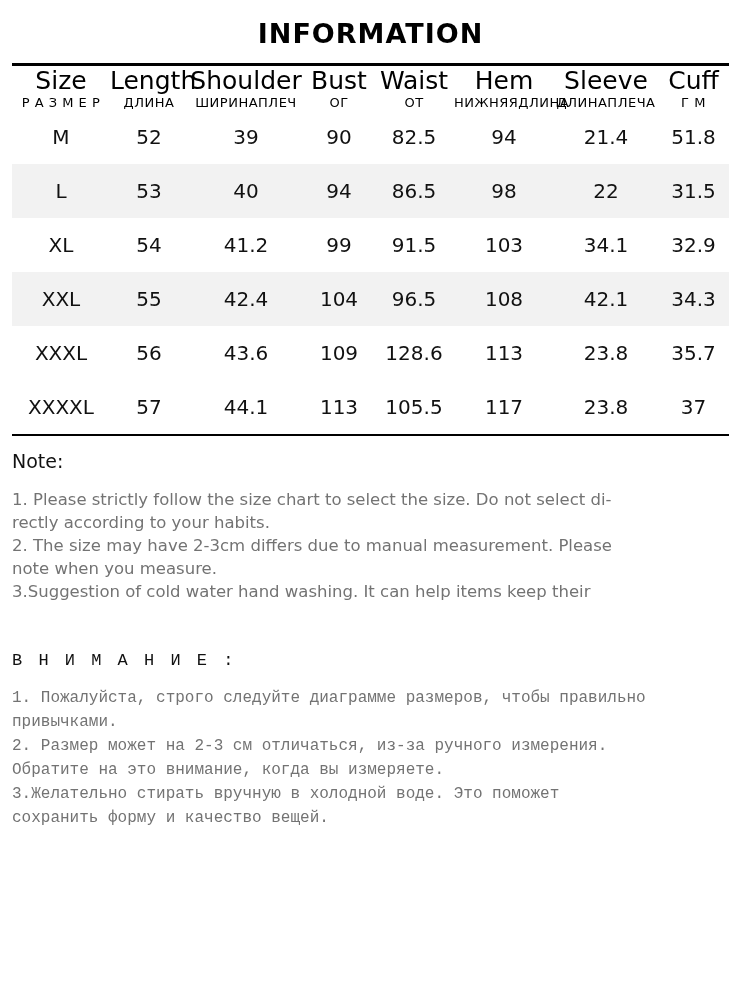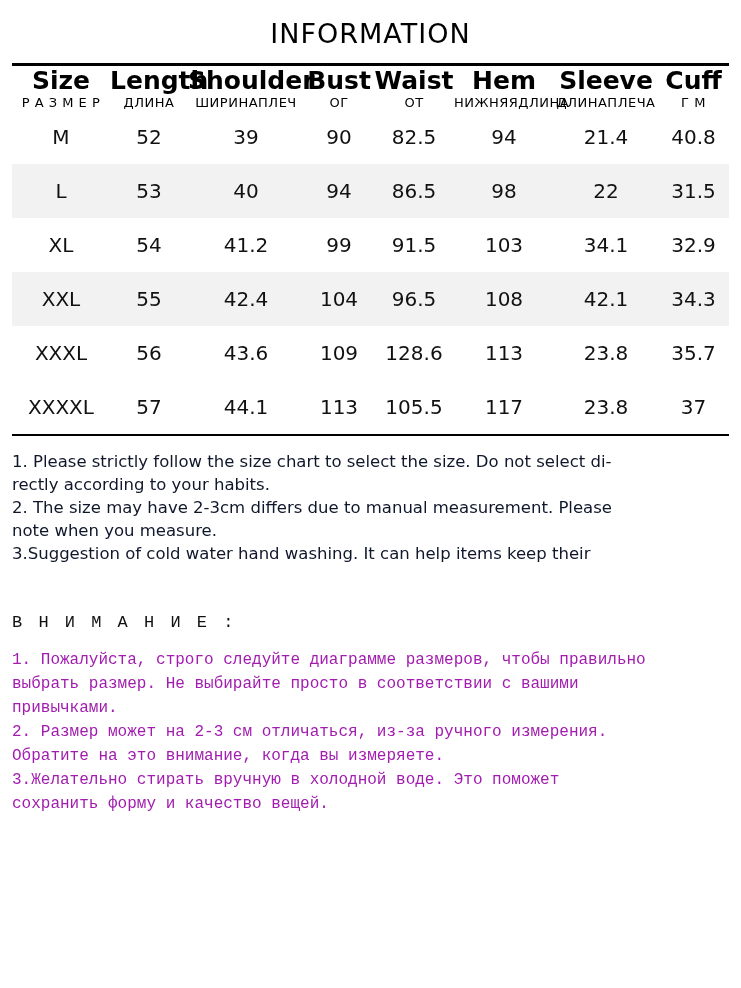--- a/index.html
+++ b/index.html
@@ -18,21 +18,21 @@
   .page {
     width: 741px;
     height: 988px;
     box-sizing: border-box;
     padding: 0 12px;
     position: relative;
   }
   .title {
     text-align: center;
     font-size: 27px;
-    font-weight: normal;
+    font-weight: bold;
     letter-spacing: 1px;
     color: #000;
     padding-top: 18px;
     padding-bottom: 14px;
   }
   .rule {
     height: 3px;
     background: #000;
     width: 717px;
     margin: 0 auto;
@@ -45,21 +45,21 @@
     width: 717px;
     margin: 0 auto;
     table-layout: fixed;
   }
   table.size-table td, table.size-table th {
     padding: 0;
     vertical-align: middle;
   }
   .hdr-en td {
     font-size: 25px;
-    font-weight: bold;
+    font-weight: normal;
     color: #000;
     text-align: center;
     padding-top: 9px;
     padding-bottom: 1px;
     white-space: nowrap;
   }
   .hdr-ru td {
     font-size: 13px;
     letter-spacing: 0.5px;
     color: #000;
@@ -95,28 +95,28 @@
     color: #111;
     margin-bottom: 16px;
   }
   .note-title.ru {
     letter-spacing: 3px;
     font-size: 17px;
   }
   .note-line {
     font-size: 16.5px;
     line-height: 23px;
-    color: #0f172a;
+    color: #737373;
   }
   .spacer-block { height: 42px; }
   .ru-block { padding-top: 6px; font-family: Liberation Mono, monospace; }
   .ru-line {
     font-size: 16px;
     line-height: 24px;
-    color: #a21caf;
+    color: #737373;
   }
 </style>
 </head>
 <body>
 
 <div class="page">
 
   <div class="title">INFORMATION</div>
 
   <div class="rule"></div>
@@ -155,21 +155,21 @@
     </tr>
 
     <tr class="data-row">
       <td>M</td>
       <td>52</td>
       <td>39</td>
       <td>90</td>
       <td>82.5</td>
       <td>94</td>
       <td>21.4</td>
-      <td>40.8</td>
+      <td>51.8</td>
     </tr>
     <tr class="data-row alt">
       <td>L</td>
       <td>53</td>
       <td>40</td>
       <td>94</td>
       <td>86.5</td>
       <td>98</td>
       <td>22</td>
       <td>31.5</td>
@@ -213,32 +213,32 @@
       <td>117</td>
       <td>23.8</td>
       <td>37</td>
     </tr>
   </tbody>
     </table>
 
   <div class="rule thin"></div>
 
   <div class="notes">
+    <div class="note-title">Note:</div>
     <div class="note-line">1. Please strictly follow the size chart  to select the size. Do not select di-</div>
     <div class="note-line">rectly according to your habits.</div>
     <div class="note-line">2. The size may have 2-3cm differs due to manual measurement. Please</div>
     <div class="note-line">note when you measure.</div>
     <div class="note-line">3.Suggestion of cold water hand washing. It can help items keep their</div>
 
     <div class="spacer-block"></div>
 
     <div class="ru-block">
       <div class="note-title ru">В Н И М А Н И Е :</div>
       <div class="ru-line">1. Пожалуйста, строго следуйте диаграмме размеров, чтобы правильно</div>
-      <div class="ru-line">выбрать размер. Не выбирайте просто в соответствии с вашими</div>
       <div class="ru-line">привычками.</div>
       <div class="ru-line">2. Размер может на 2-3 см отличаться, из-за ручного измерения.</div>
       <div class="ru-line">Обратите на это внимание, когда вы измеряете.</div>
       <div class="ru-line">3.Желательно стирать вручную в холодной воде. Это поможет</div>
       <div class="ru-line">сохранить форму и качество вещей.</div>
     </div>
   </div>
 
 </div>
 

